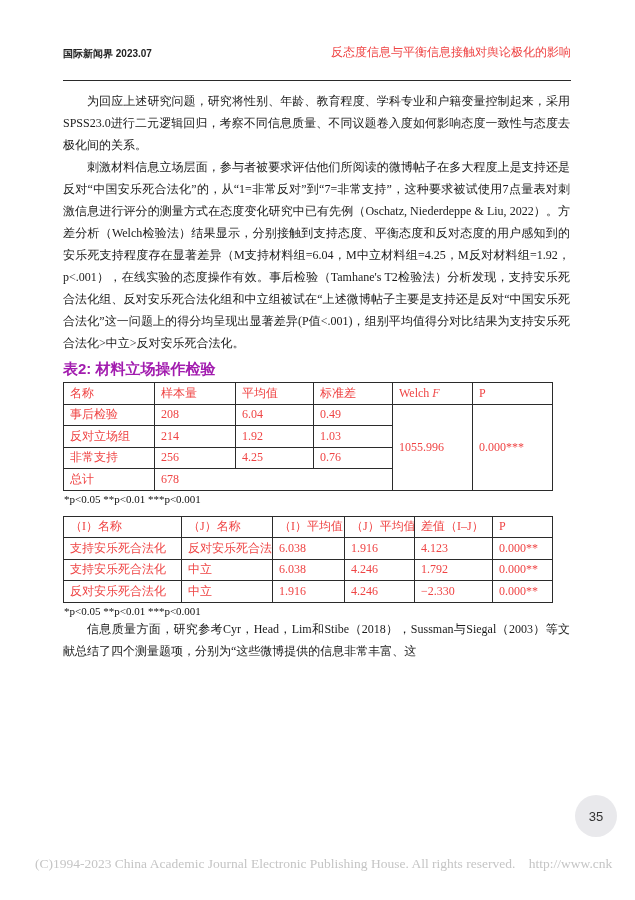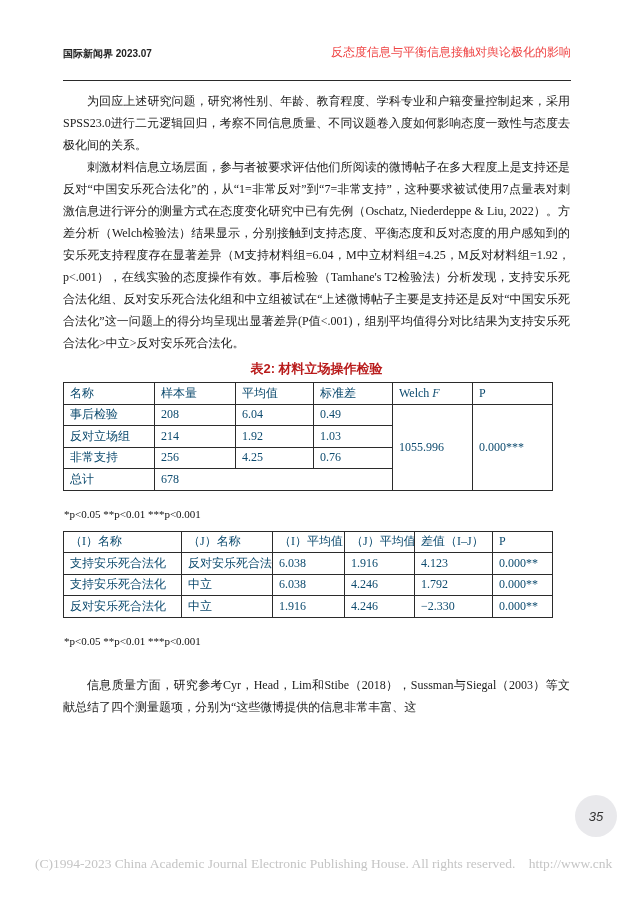--- a/index.html
+++ b/index.html
@@ -58,66 +58,64 @@
     color: #1a1a1a;
   }
   p.sub-heading {
     font-size: 13.5px;
     line-height: 22px;
     text-indent: 2em;
   }
   .tbl-title {
     font-family: "Liberation Sans", "DejaVu Sans", sans-serif;
     font-weight: bold;
-    font-size: 13px;
-    text-align: center;
-    color: #b91c1c;
+    font-size: 15px;
+    color: #a21caf;
     margin-top: 7px;
     margin-bottom: 5px;
     line-height: 16px;
   }
   table.data-table {
     border-collapse: collapse;
     width: 489px;
     table-layout: fixed;
   }
   table.data-table th, table.data-table td {
     border: 1px solid #2b2b2b;
     font-weight: normal;
     font-size: 12px;
     text-align: left;
     vertical-align: middle;
     padding: 1px 6px;
     height: 21.5px;
-    color: #0c4a6e;
+    color: #ef4444;
     overflow: hidden;
     white-space: nowrap;
   }
   table.data-table { border: 1.5px solid #222; }
   .footnote {
     font-size: 11px;
     color: #111;
-    margin: 16px 0 0 1px;
+    margin: 1px 0 0 1px;
     line-height: 14px;
   }
   .t3-wrap { margin-top: 10px; }
-  .last-para { margin-top: 26px; }
+  .last-para { }
   .page-badge {
     position: absolute;
     left: 575px; top: 795px;
     width: 42px; height: 42px;
     border-radius: 50%;
     background: #e9e9ec;
     color: #333;
     font-family: "Liberation Sans", "DejaVu Sans", sans-serif;
     font-size: 13px;
     display: flex;
     align-items: center;
     justify-content: center;
-    font-style: italic;
   }
   .footer-watermark {
     position: absolute;
     left: 35px; top: 856px;
     width: 720px;
     font-family: "Liberation Serif", "DejaVu Serif", serif;
     font-size: 13.5px;
     color: #c5c5c5;
     white-space: pre;
   }

